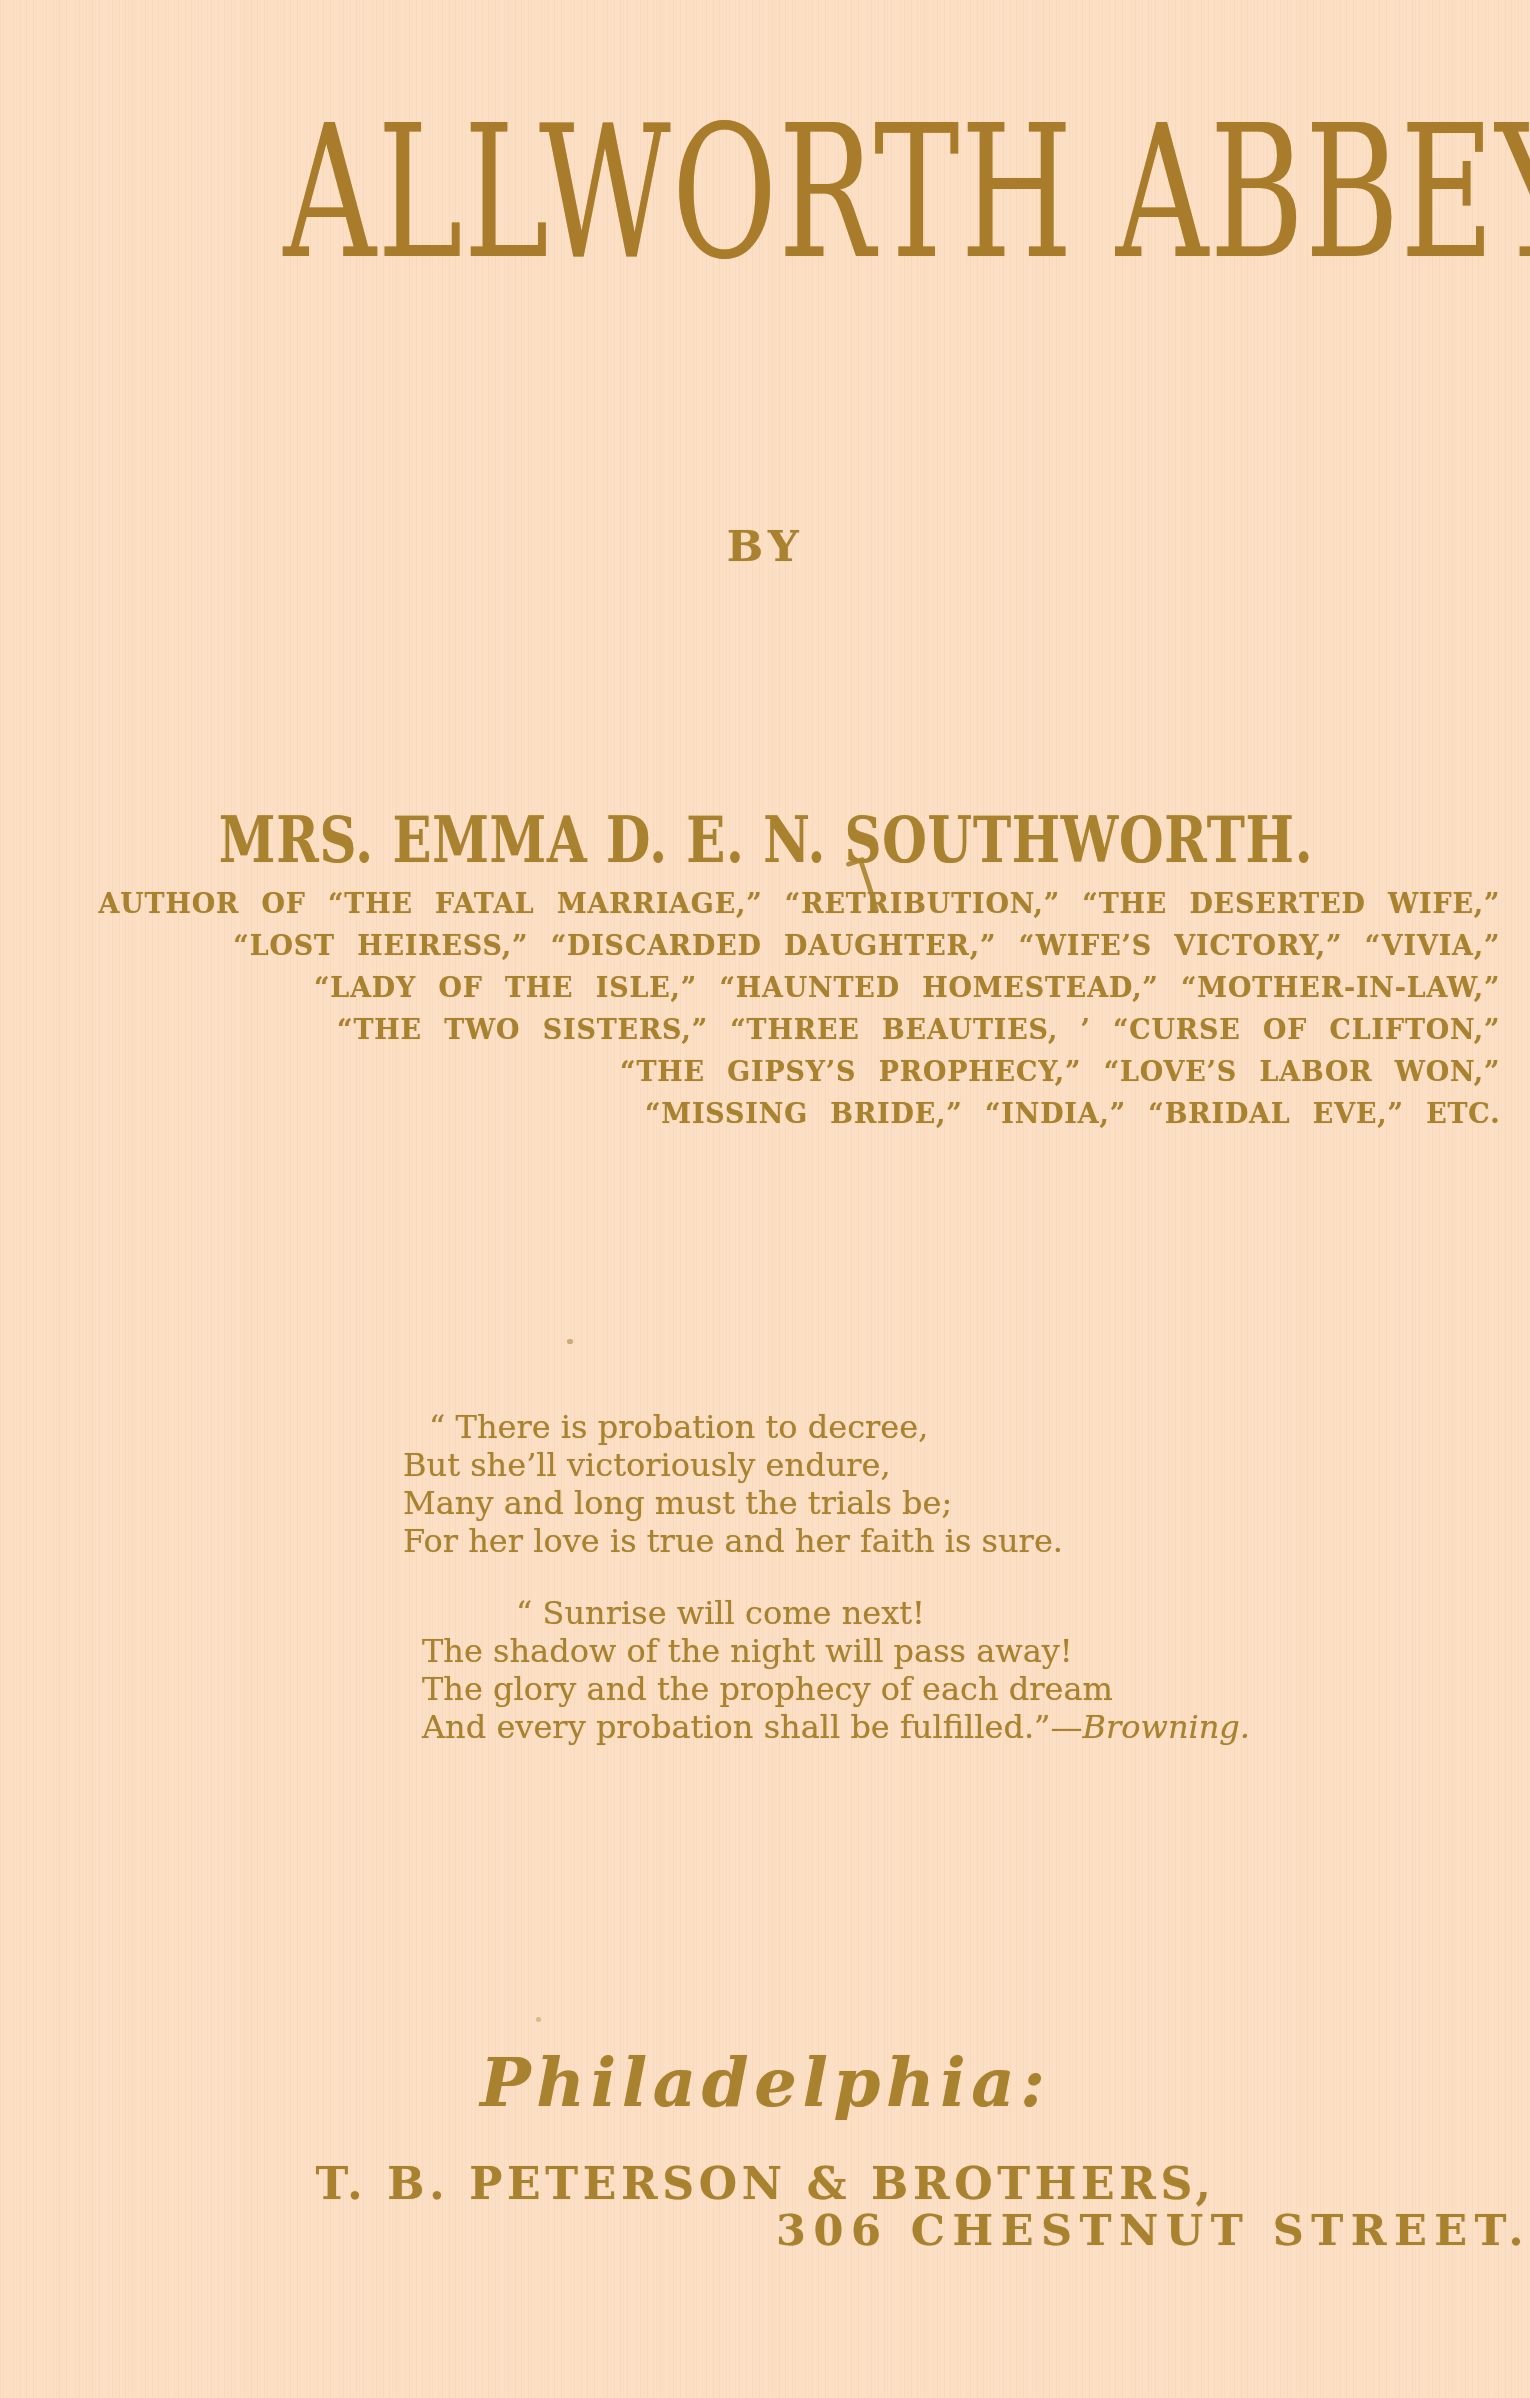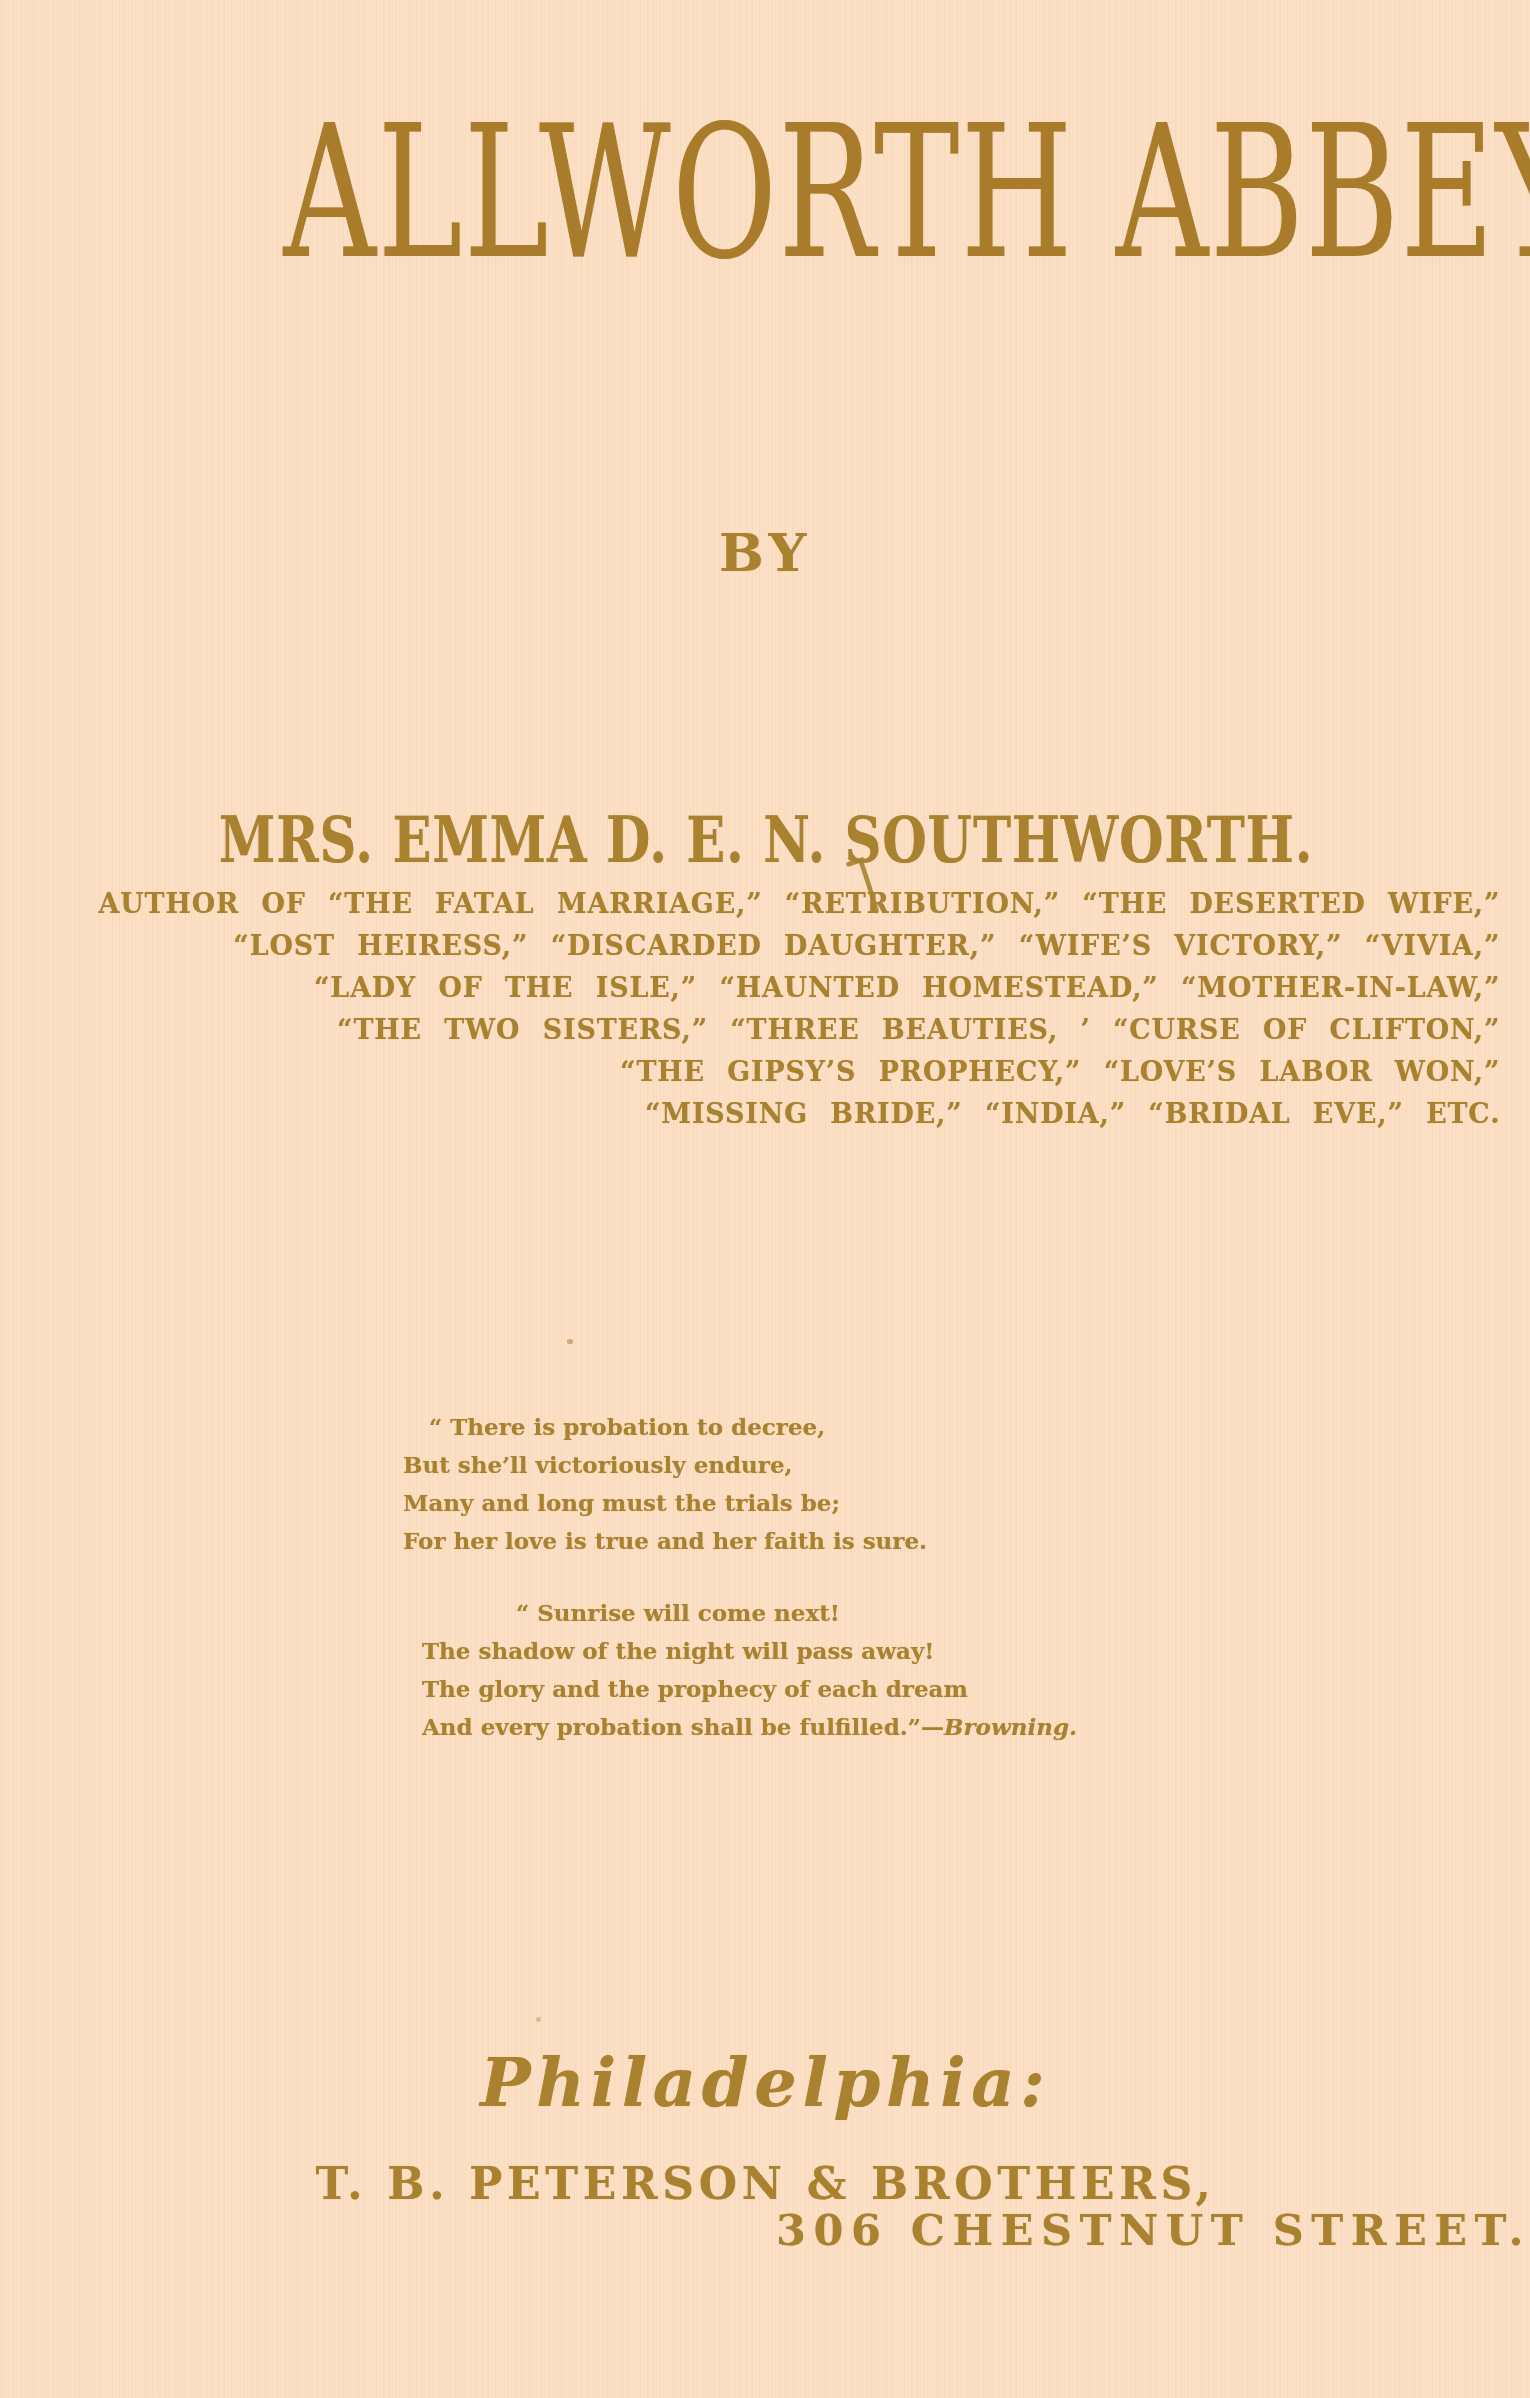--- a/index.html
+++ b/index.html
@@ -33,21 +33,21 @@
     display: inline-block;
     font-size: 183px;
     line-height: 1;
     color: #a87c2a;
     transform: scaleX(0.70);
     transform-origin: 50% 50%;
     letter-spacing: 1.9px;
   }
 
   
-  .byline { top: 521px; font-size: 53px; font-weight: bold; letter-spacing: 5.6px; }
+  .byline { top: 521px; font-size: 43px; font-weight: bold; letter-spacing: 5.6px; }
 
   
   .author-wrap { top: 808px; }
   .author-text {
     display: inline-block;
     font-size: 64px;
     font-weight: bold;
     line-height: 1;
     transform: scaleX(0.80);
     transform-origin: 50% 50%;
@@ -66,22 +66,22 @@
     word-spacing: 0.45em;
     white-space: nowrap;
   }
   .credits > div { transform: scaleX(0.96); transform-origin: 50% 50%; }
 
   
   .epigraph {
     position: absolute;
     left: 403px;
     top: 1408px;
-    font-size: 23px;
-    font-weight: bold;
+    font-size: 32px;
+    font-weight: normal;
     line-height: 38px;
     white-space: nowrap;
   }
   .stanza2 { margin-top: 34px; padding-left: 19px; }
   .indent-sm { padding-left: 26px; }
   .indent-lg { padding-left: 94px; }
   .attribution { font-style: italic; }
 
   
   .imprint-city {

